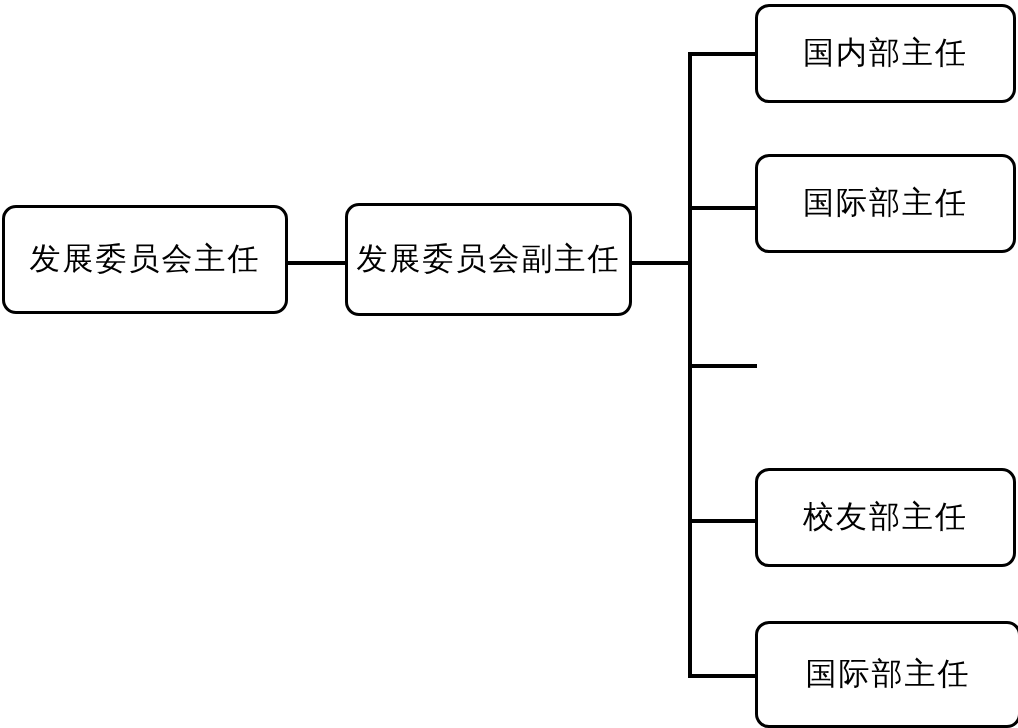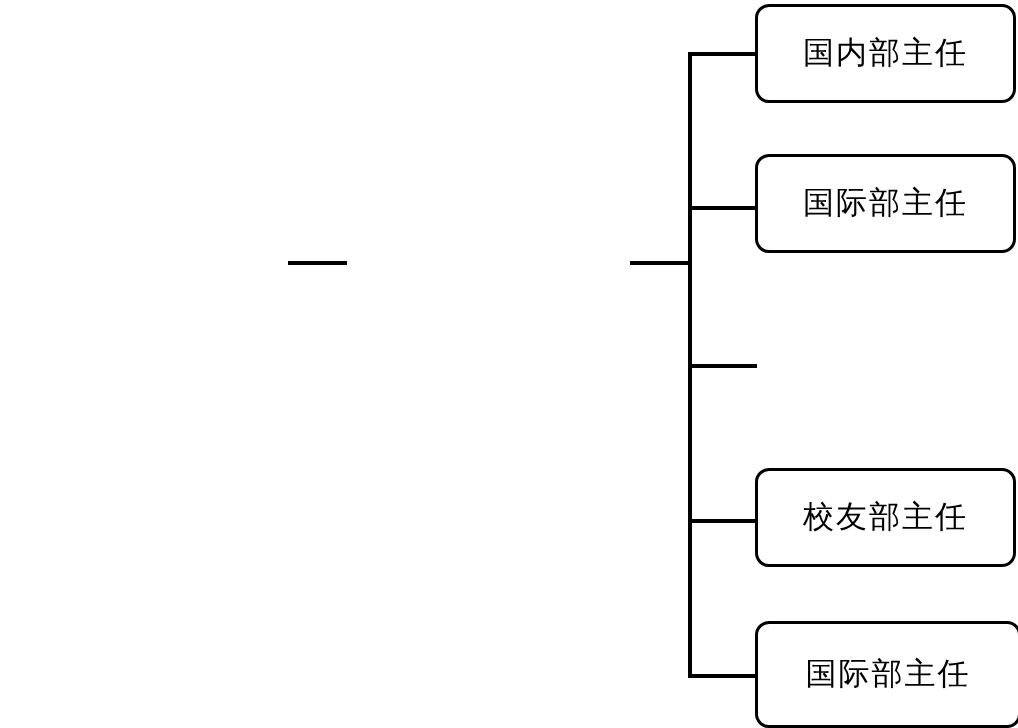--- a/index.html
+++ b/index.html
@@ -90,21 +90,27 @@
       <line x1="690" y1="52" x2="690" y2="678"></line>
 
       <line x1="688" y1="54" x2="757" y2="54"></line>
       <line x1="688" y1="208" x2="757" y2="208"></line>
       <line x1="688" y1="366" x2="757" y2="366"></line>
       <line x1="688" y1="521" x2="757" y2="521"></line>
       <line x1="688" y1="676" x2="757" y2="676"></line>
     </g>
   </svg>
 
+  <div class="node node-root">
+    <span class="node-label">发展委员会主任</span>
+  </div>
 
+  <div class="node node-deputy">
+    <span class="node-label">发展委员会副主任</span>
+  </div>
 
   <div class="node node-child node-child-0">
     <span class="node-label">国内部主任</span>
   </div>
 
   <div class="node node-child node-child-1">
     <span class="node-label">国际部主任</span>
   </div>
 
 

